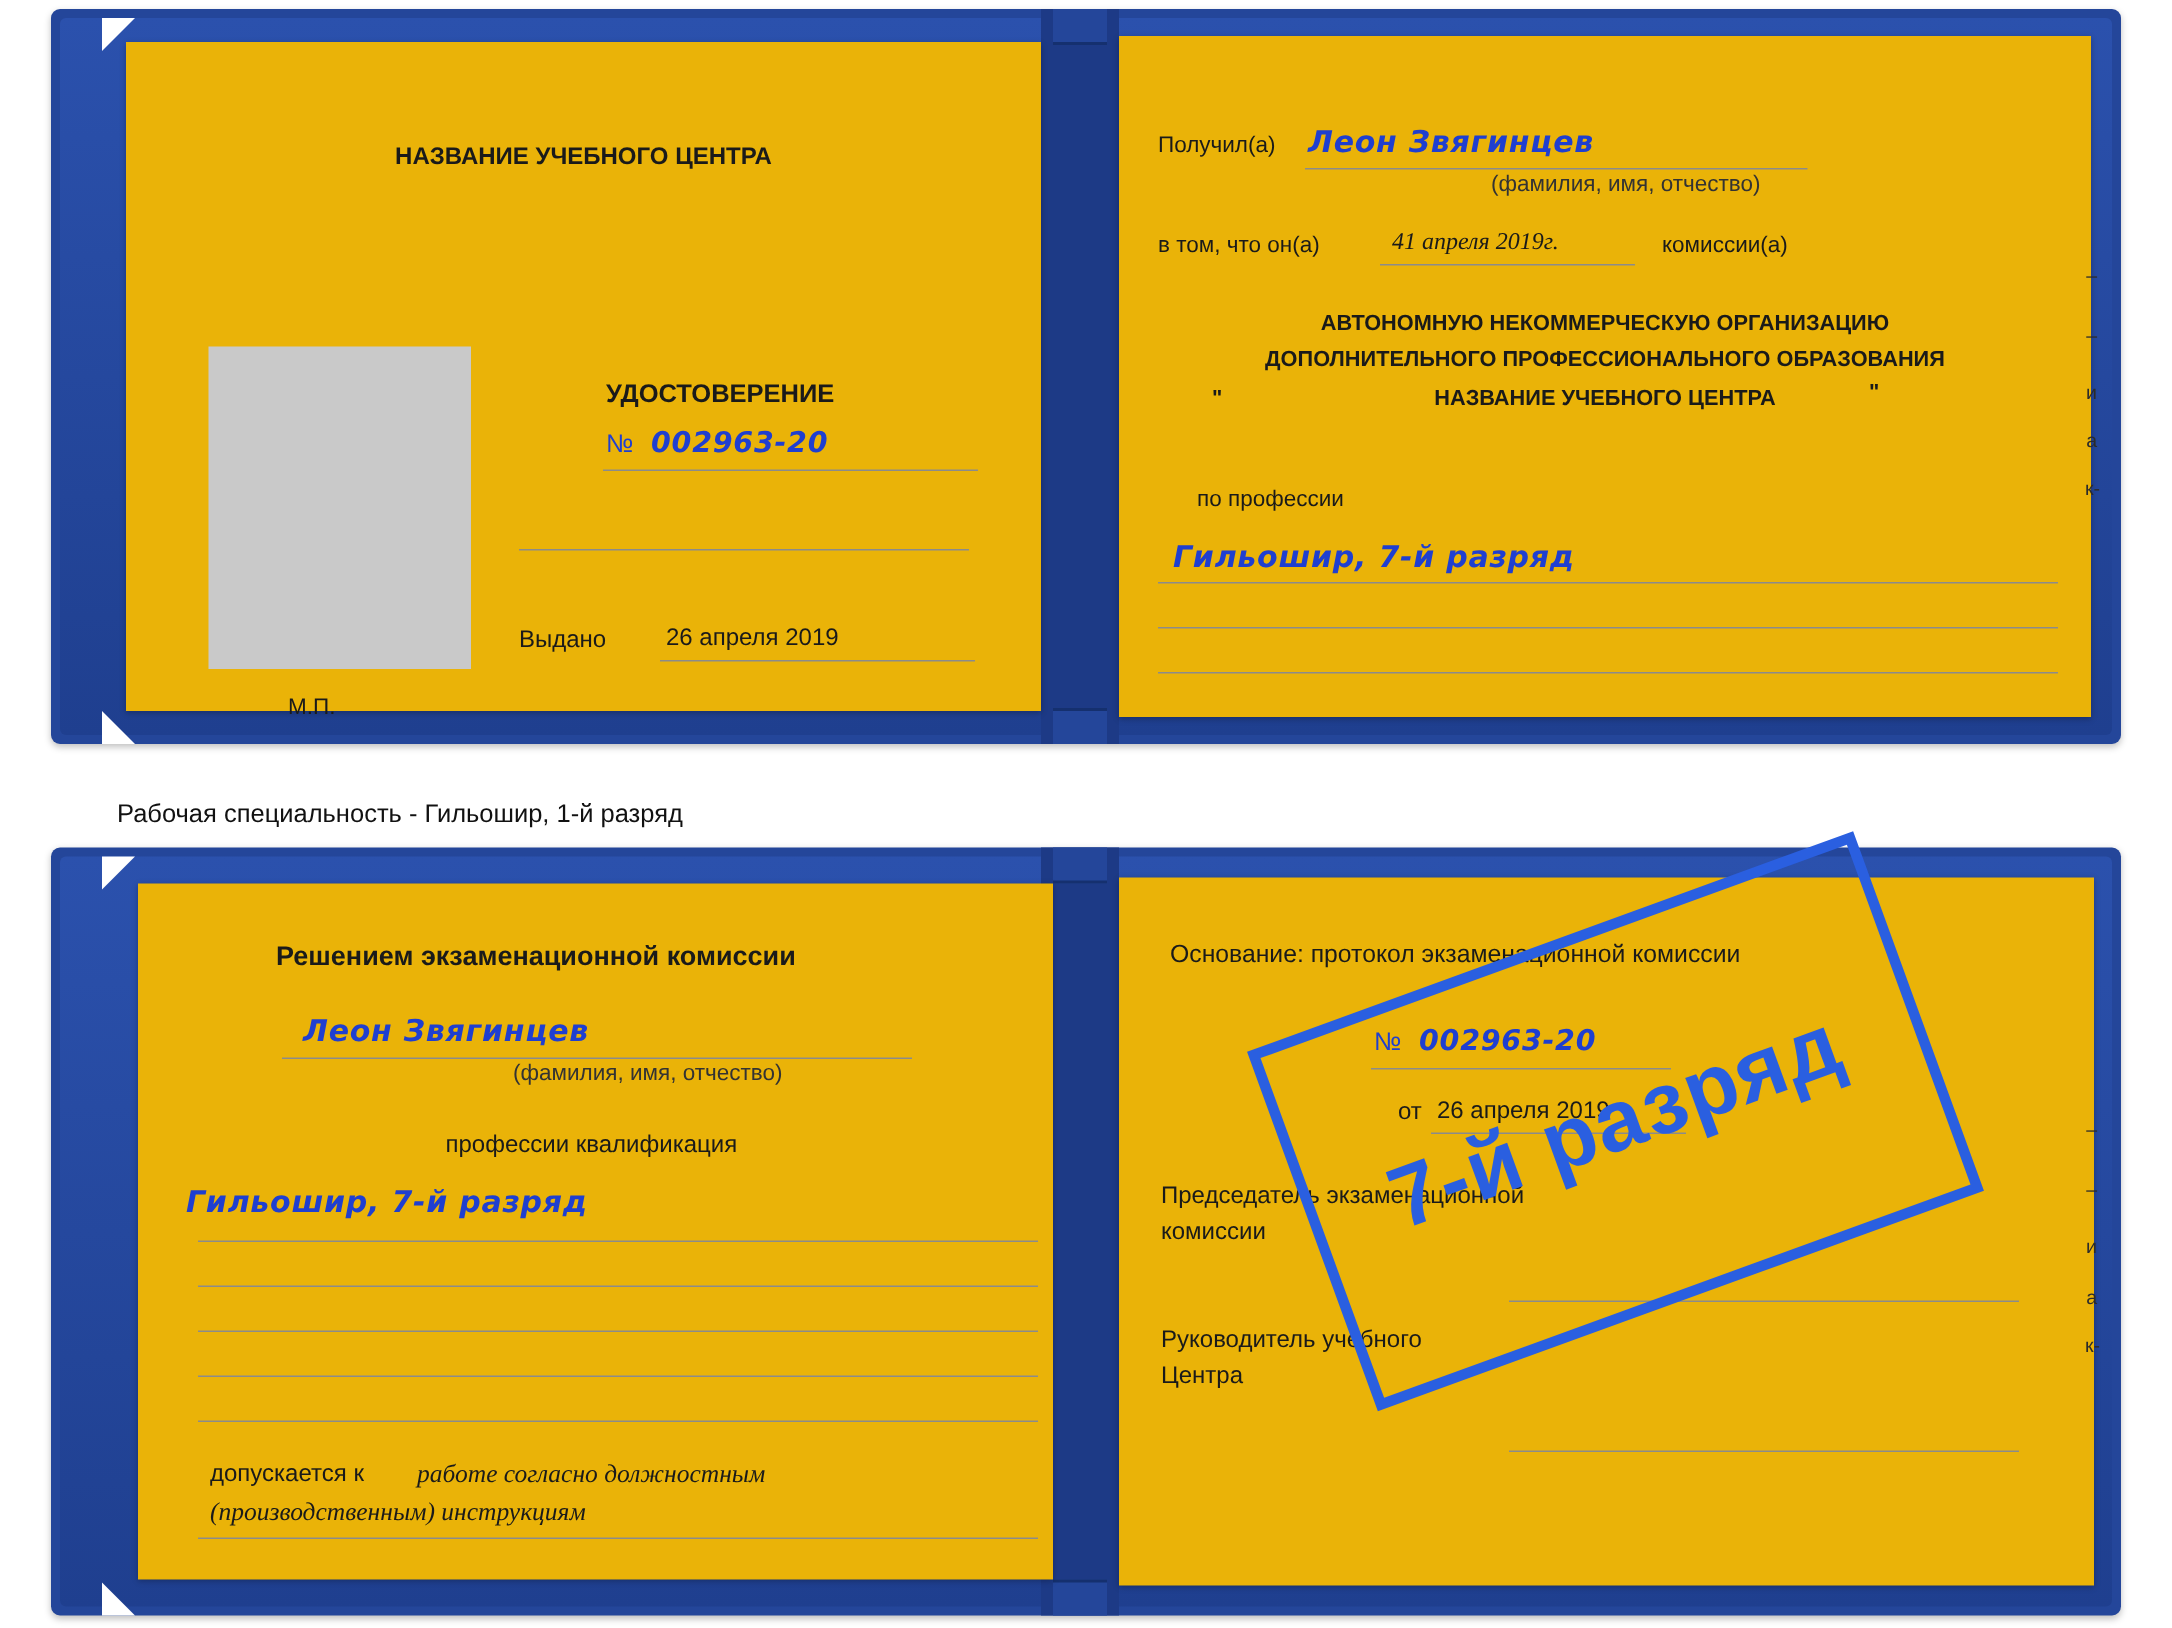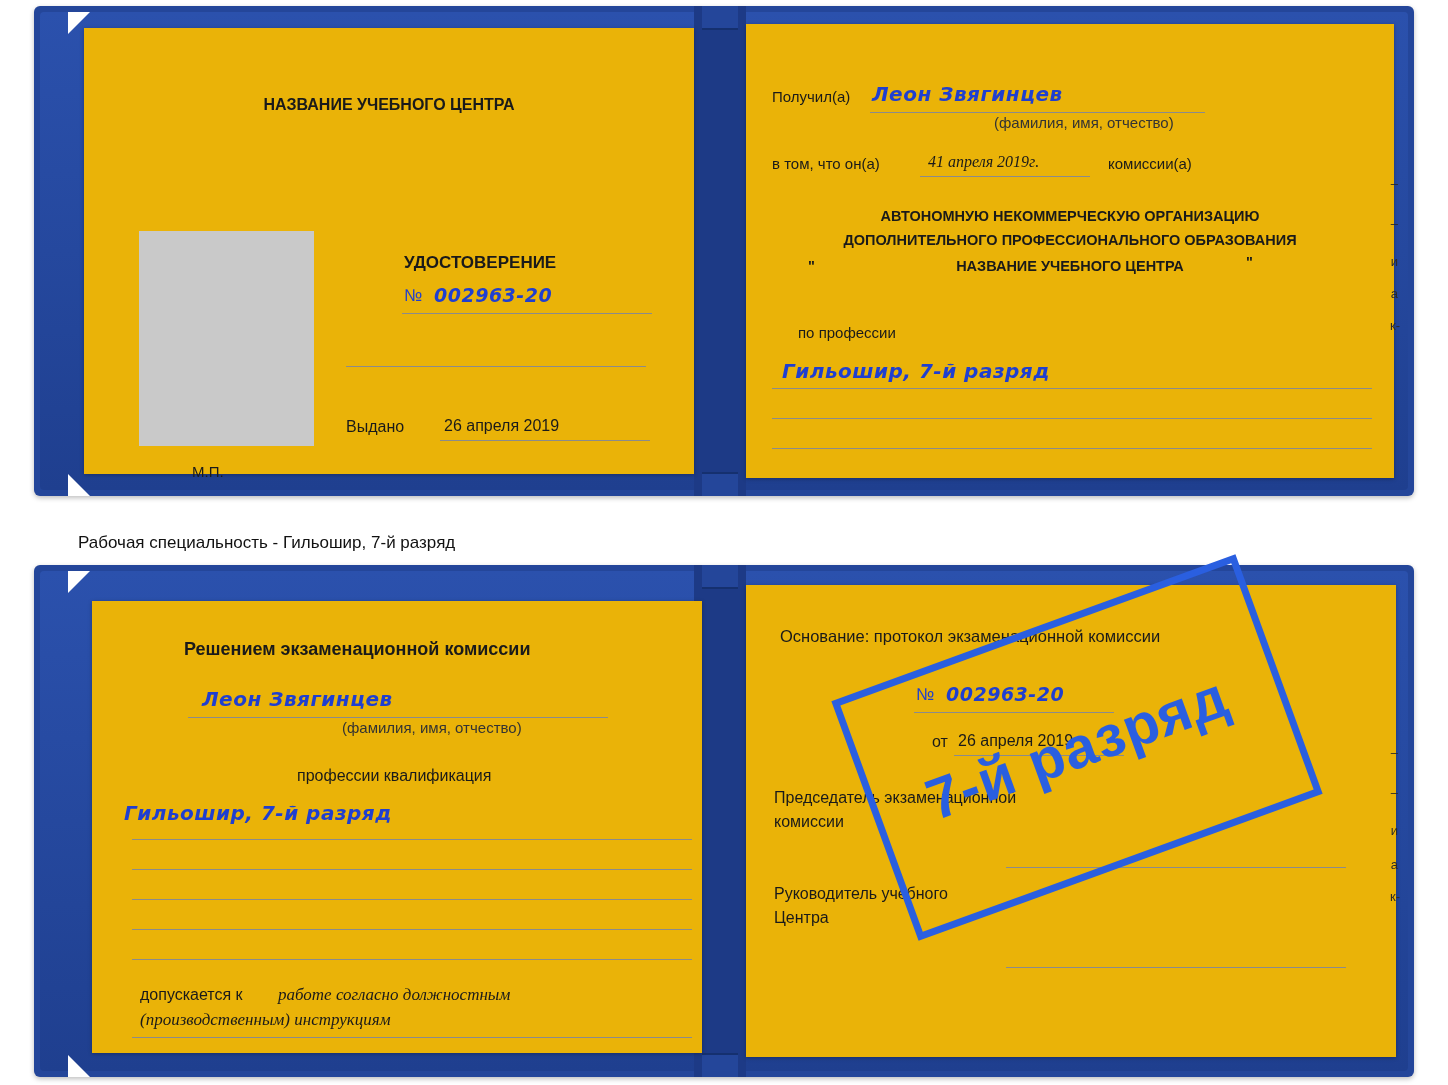--- a/index.html
+++ b/index.html
@@ -18,21 +18,21 @@
          background:#1b3madd;}
   .spine{background:#1d3a86;}
   .spine-notch-top{position:absolute;left:668px;top:0;width:36px;height:22px;background:#24469a;border-bottom:2px solid #15306f;}
   .spine-notch-bot{position:absolute;left:668px;bottom:0;width:36px;height:22px;background:#24469a;border-top:2px solid #15306f;}
 
   
   .page{position:absolute;background:#eab308;box-shadow:0 1px 4px rgba(0,0,0,.28);}
   .page.left{left:50px;top:22px;width:610px;bottom:22px;}
   .page.right{left:712px;top:18px;width:648px;bottom:18px;}
 
-  .page-bottom-left{left:58px;top:24px;width:610px;bottom:24px;margin-top:12px;}
+  .page-bottom-left{left:58px;top:24px;width:610px;bottom:24px;}
   .page-bottom-right{left:712px;top:20px;width:650px;bottom:20px;}
 
   
   .fold{position:absolute;width:0;height:0;}
   .fold-tl{left:34px;top:6px;border-left:22px solid #ffffff;border-bottom:22px solid transparent;}
   .fold-bl{left:34px;bottom:0;border-left:22px solid #ffffff;border-top:22px solid transparent;}
 
   .txt{position:absolute;color:#1a1a1a;font-size:15px;}
   .bold{font-weight:bold;}
   .center{text-align:center;}
@@ -113,21 +113,21 @@
   <div class="edge" style="top:170px;right:16px;">–</div>
   <div class="edge" style="top:210px;right:16px;">–</div>
   <div class="edge" style="top:248px;right:16px;">и</div>
   <div class="edge" style="top:280px;right:16px;">а</div>
   <div class="edge" style="top:312px;right:14px;">к-</div>
 
   <div class="fold fold-tl"></div>
   <div class="fold fold-bl"></div>
 </div>
 
-<div class="caption">Рабочая специальность - Гильошир, 7-й разряд</div>
+<div class="caption">Рабочая специальность - Гильошир, 1-й разряд</div>
 
 <div class="doc doc-bottom">
   <div class="cover">
     <div class="cover-inner"></div>
   </div>
   <div class="spine"></div>
   <div class="spine-notch-top"></div>
   <div class="spine-notch-bot"></div>
 
   <div class="page page-bottom-left">

